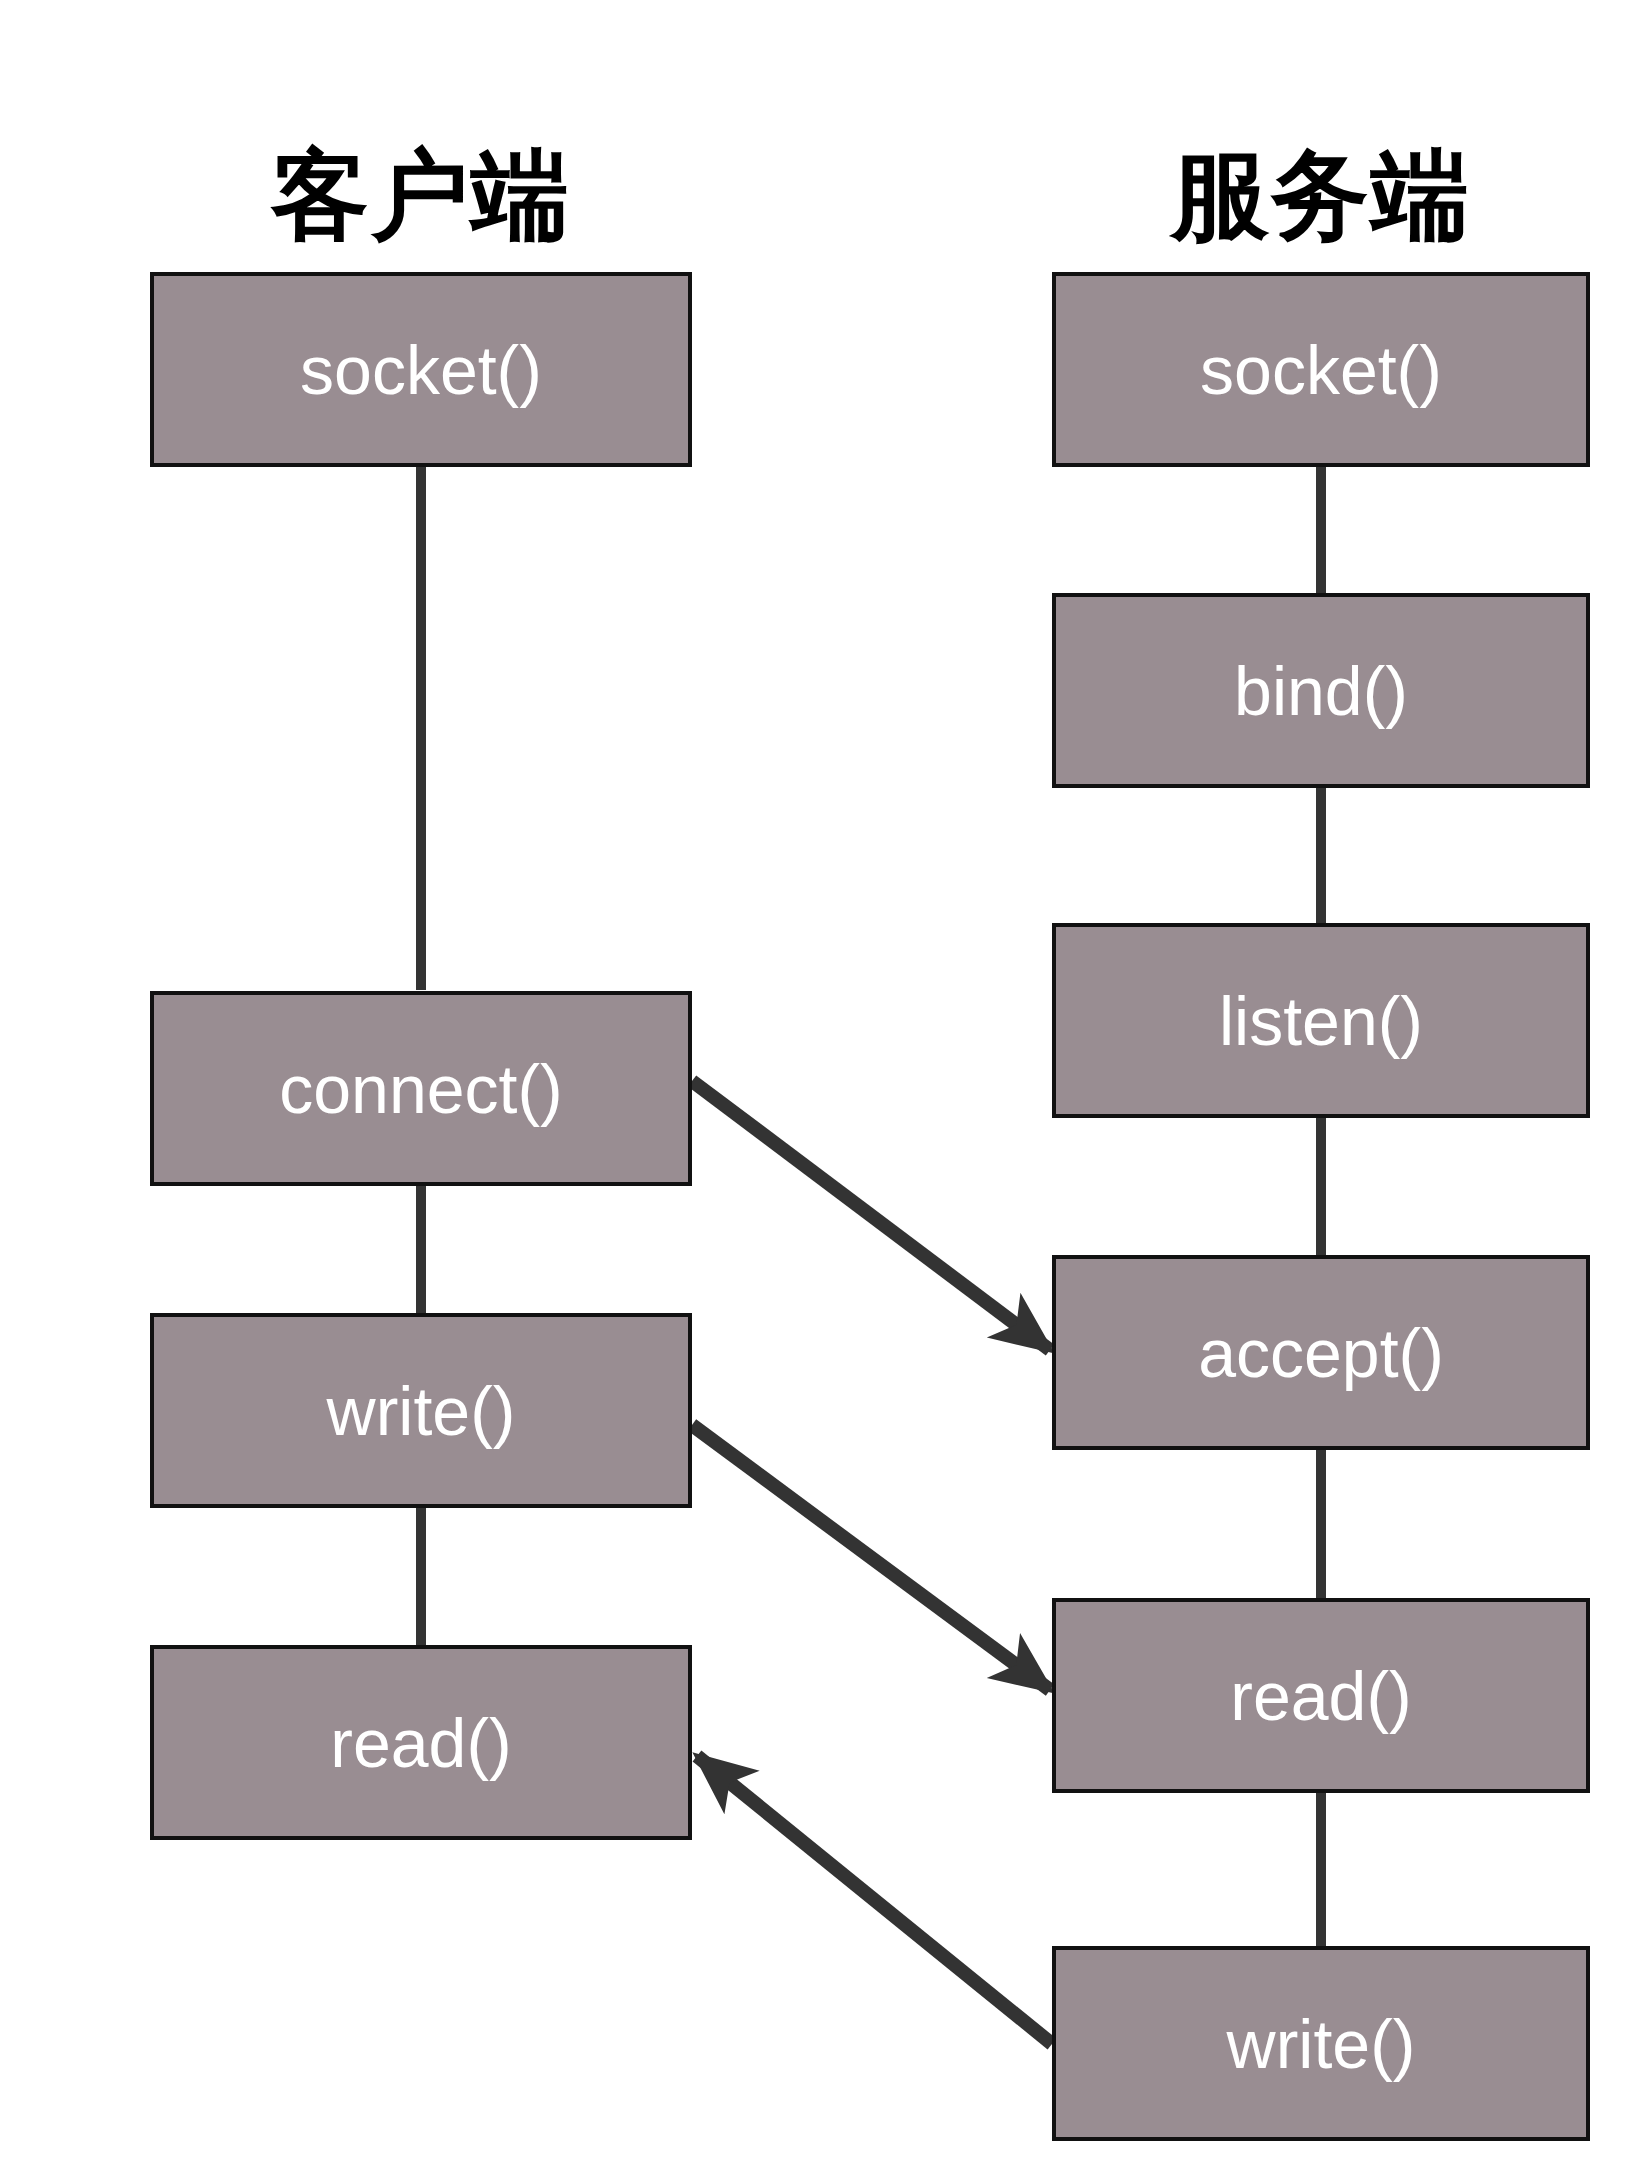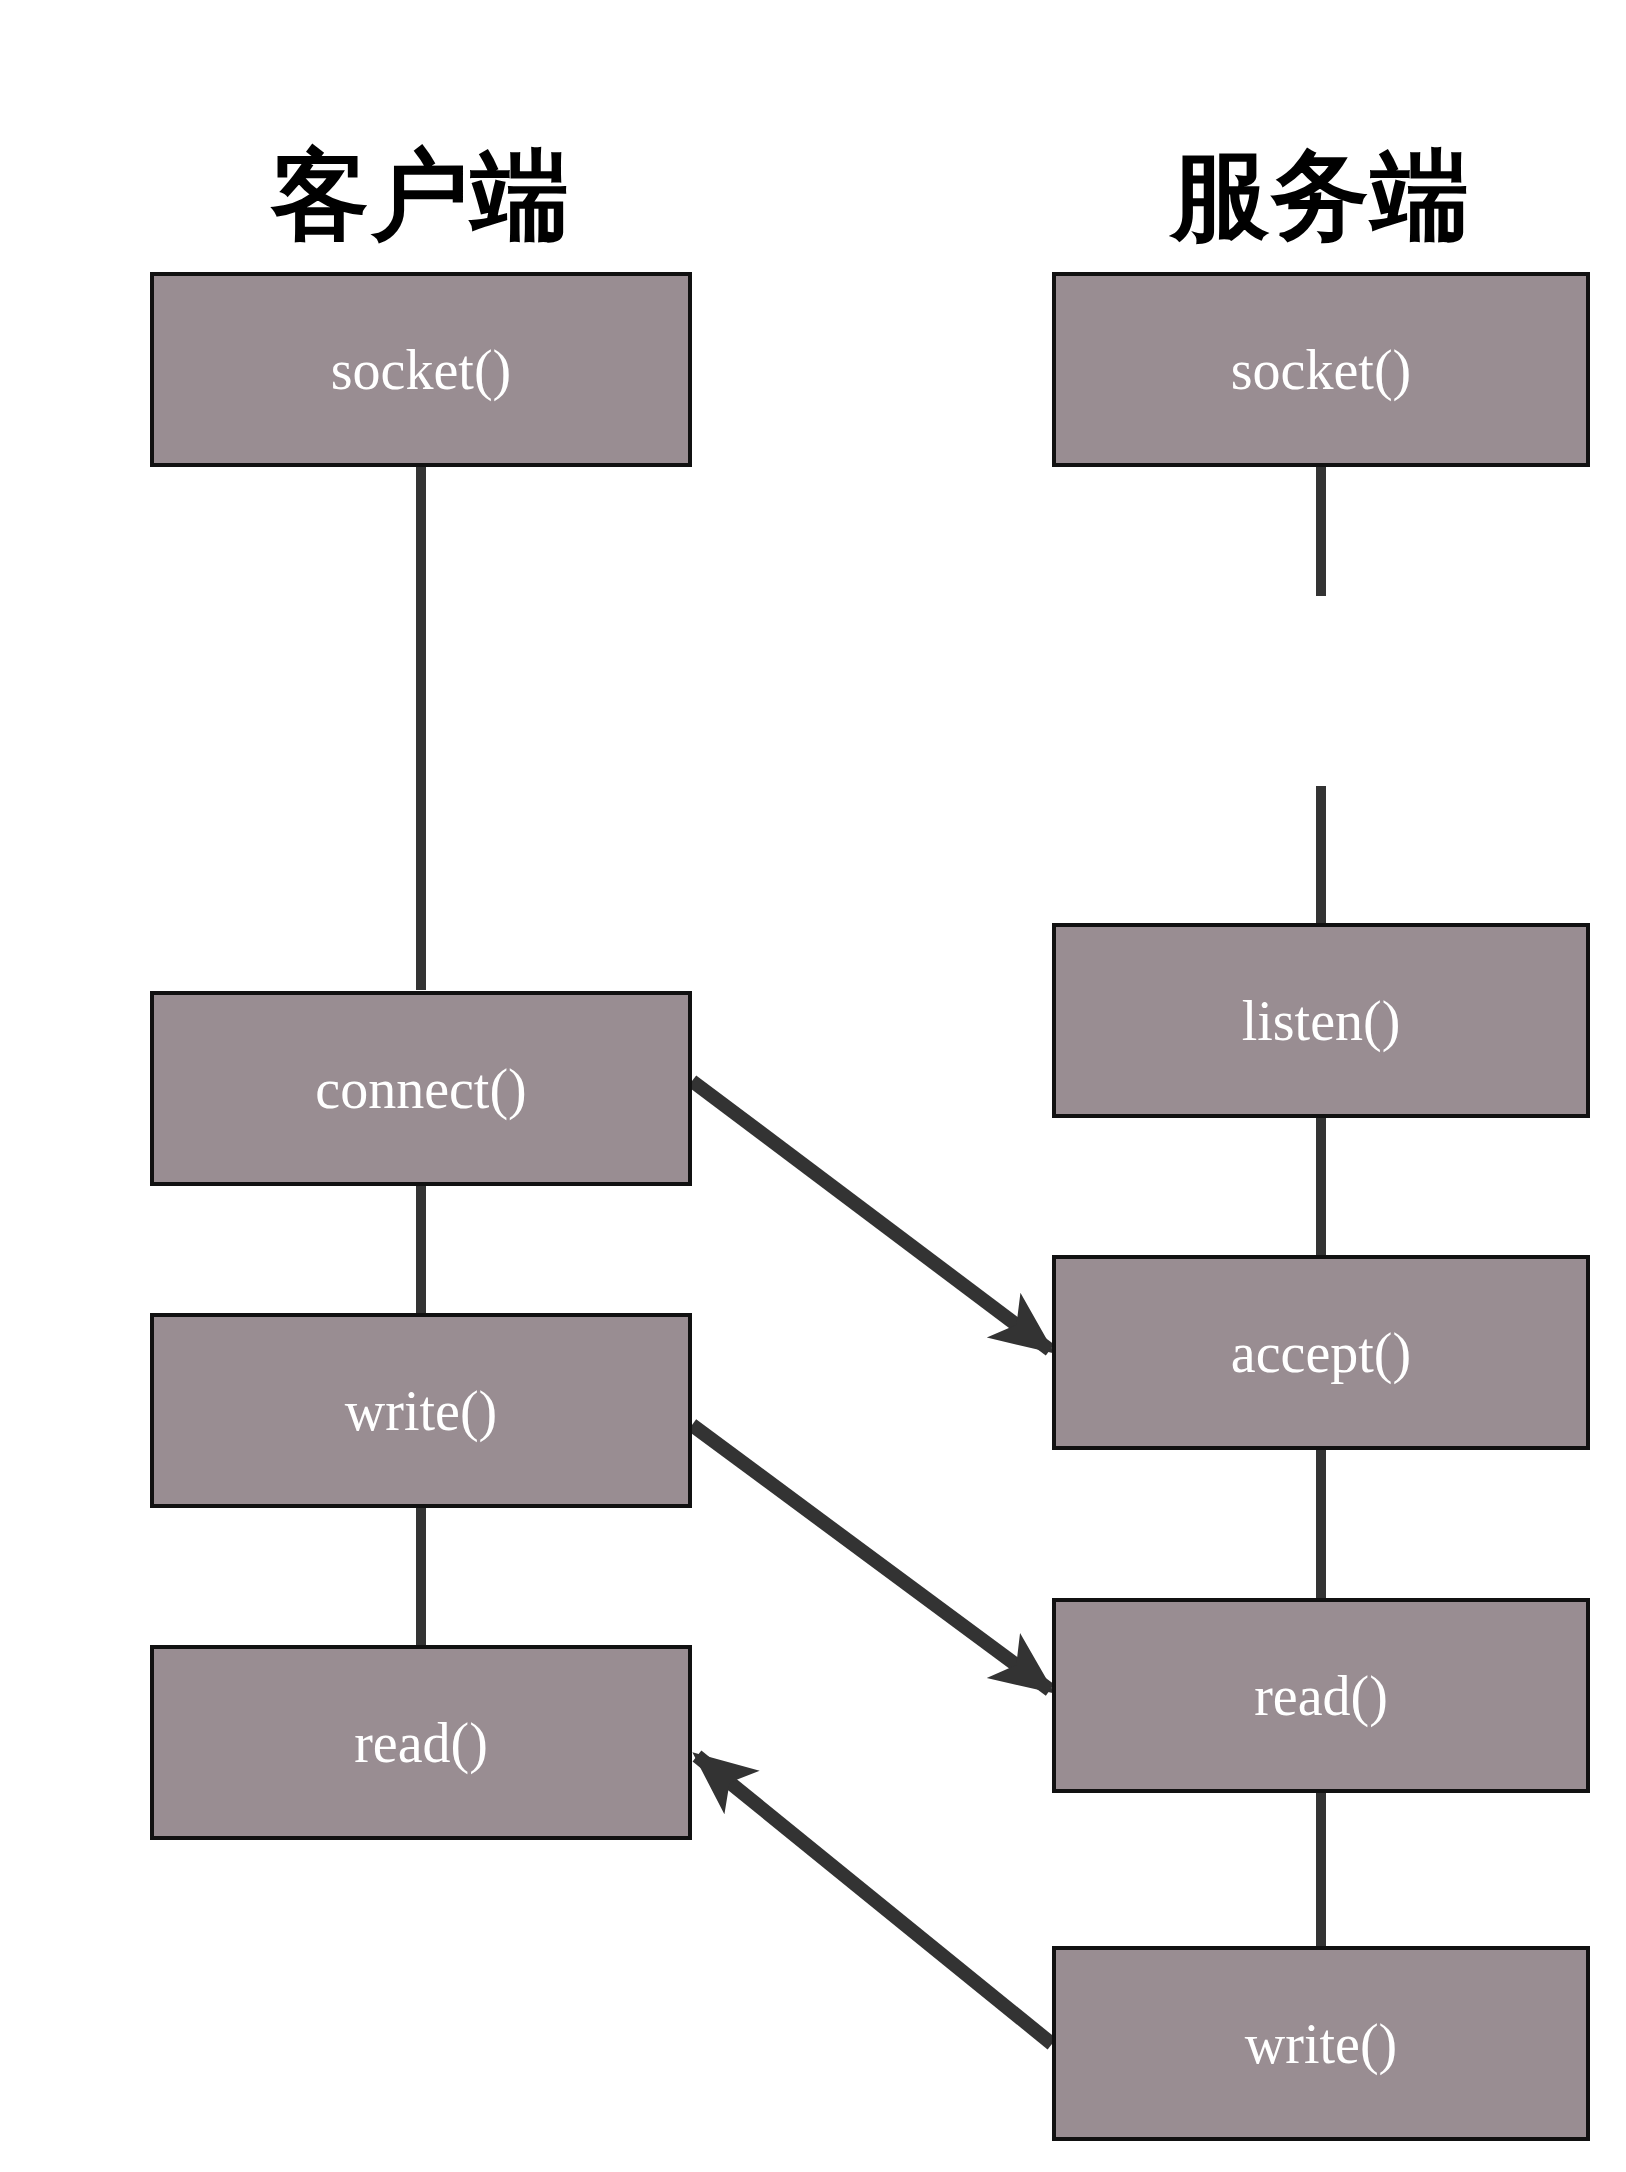--- a/index.html
+++ b/index.html
@@ -29,27 +29,26 @@
   }
   #client-title { left: 121px; top: 138px; }
   #server-title { left: 1021px; top: 138px; }
 
   .fbox {
     position: absolute;
     box-sizing: border-box;
     background: var(--box_fill, #998d92);
     border: 4px solid var(--box_border, #111);
     color: var(--box_text, #fff);
-    font-size: 56px;
+    font-size: 68px;
     font-weight: 400;
     display: flex;
     align-items: center;
     justify-content: center;
     white-space: nowrap;
-    font-family: Liberation Serif, serif;
   }
   .client-box { left: 150px; width: 542px; height: 195px; }
   .server-box { left: 1052px; width: 538px; height: 195px; }
 
   #client-socket  { top: 272px; }
   #client-connect { top: 984px; margin-top: 7px; }
   #client-write   { top: 1313px; }
   #client-read    { top: 1645px; }
 
   #server-socket  { top: 272px; }
@@ -106,18 +105,19 @@
 
   <div class="col-title" id="client-title">客户端</div>
   <div class="col-title" id="server-title">服务端</div>
 
   <div class="fbox client-box" id="client-socket">socket()</div>
   <div class="fbox client-box" id="client-connect">connect()</div>
   <div class="fbox client-box" id="client-write">write()</div>
   <div class="fbox client-box" id="client-read">read()</div>
 
   <div class="fbox server-box" id="server-socket">socket()</div>
+  <div class="fbox server-box" id="server-bind">bind()</div>
   <div class="fbox server-box" id="server-accept">accept()</div>
   <div class="fbox server-box" id="server-listen">listen()</div>
   <div class="fbox server-box" id="server-read">read()</div>
   <div class="fbox server-box" id="server-write">write()</div>
 
 </div>
 
 </body></html>

